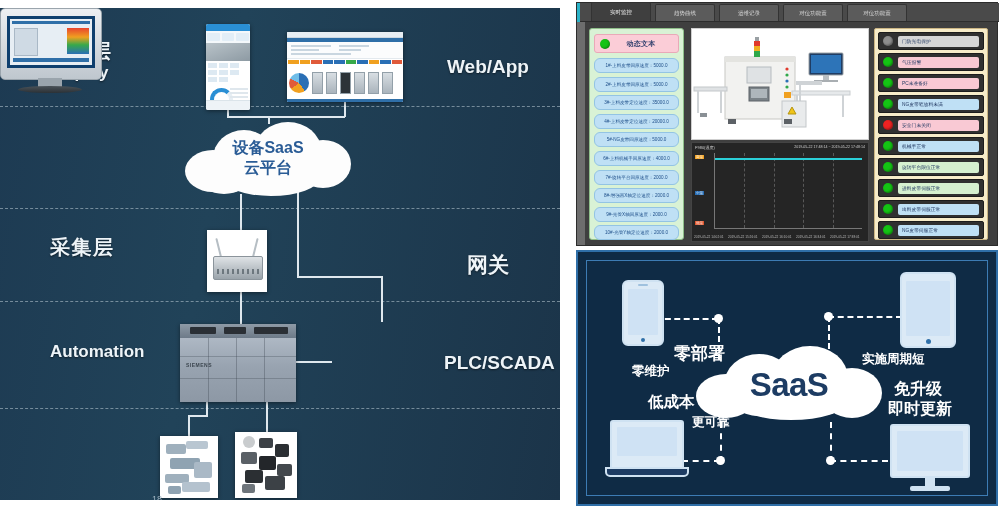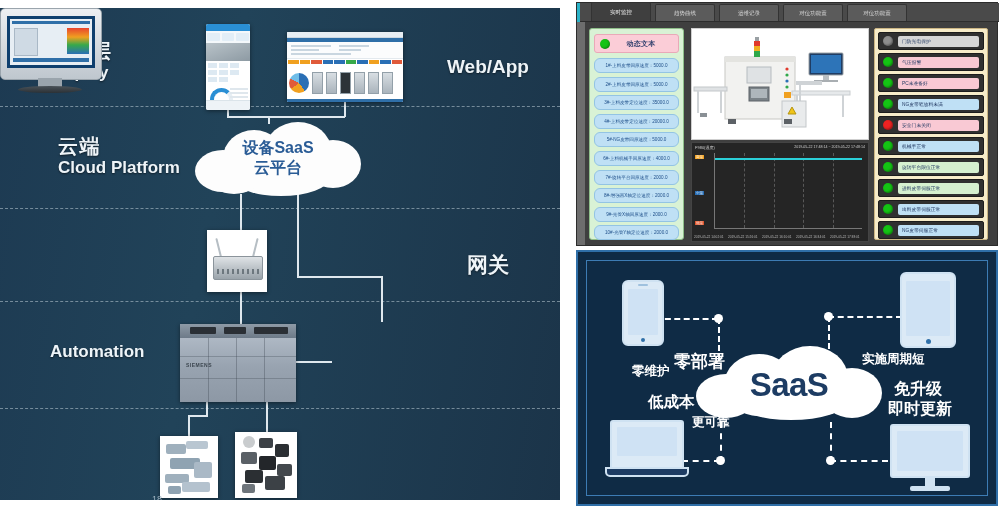--- a/index.html
+++ b/index.html
@@ -98,21 +98,21 @@
     background:linear-gradient(180deg,#4a5258,#2b3136);}
 
   
   #sen1{left:160px;top:428px;width:58px;height:62px;}
   #sen2{left:235px;top:424px;width:62px;height:66px;}
   .blob{position:absolute;border-radius:2px;}
 
   #pagenum{position:absolute;left:152px;top:486px;color:#9fb2c0;font-size:9px;}
 
   
-  #cloud{position:absolute;left:193px;top:112px;width:170px;height:78px;}
+  #cloud{position:absolute;left:183px;top:112px;width:170px;height:78px;}
   #cloud .cl{position:absolute;background:#fdfdfd;border-radius:50%;}
   #cloud-txt{position:absolute;left:0;top:18px;width:170px;text-align:center;
     color:#2a5c96;font-size:16px;font-weight:700;line-height:1.22;z-index:3;}
 
   
   #scada{position:absolute;left:576px;top:2px;width:422px;height:244px;
     background:#3f3f3f;border:1px solid #2c2c2c;box-sizing:border-box;}
   #scada-tabs{position:absolute;left:0;top:0;width:422px;height:19px;background:#4a4a4a;
     border-bottom:1px solid #2d2d2d;display:flex;align-items:flex-end;padding-left:14px;box-sizing:border-box;}
   #scada-tabs .tab{height:16px;min-width:58px;margin-right:4px;background:#5b5b5b;
@@ -184,32 +184,30 @@
 
       <div class="divider" style="top:98px"></div>
       <div class="divider" style="top:200px"></div>
       <div class="divider" style="top:293px"></div>
       <div class="divider" style="top:400px"></div>
 
       <div class="layer-lbl" style="left:48px;top:32px">
         <span class="cn">展示层</span>
         <span class="en">Display</span>
       </div>
-      <div class="layer-lbl" style="left:58px;top:127px">
-        <span class="cn">云端</span>
-        <span class="en">Cloud Platform</span>
-      </div>
       <div class="layer-lbl" style="left:50px;top:228px">
+        <span class="cn">采集层</span>
       </div>
       <div class="layer-lbl" style="left:50px;top:333px">
         <span class="en">Automation</span>
       </div>
 
       <div class="side-lbl" style="left:447px;top:48px">Web/App</div>
       <div class="side-lbl cn" style="left:467px;top:243px">网关</div>
+      <div class="side-lbl" style="left:444px;top:344px">PLC/SCADA</div>
 
       <div class="conn v" style="left:227px;top:95px;height:14px"></div>
       <div class="conn v" style="left:344px;top:88px;height:21px"></div>
       <div class="conn h" style="left:227px;top:108px;width:118px"></div>
       <div class="conn v" style="left:268px;top:108px;height:8px"></div>
 
       <div class="conn v" style="left:240px;top:186px;height:38px"></div>
       <div class="conn v" style="left:297px;top:180px;height:90px"></div>
       <div class="conn h" style="left:297px;top:268px;width:86px"></div>
       <div class="conn v" style="left:381px;top:268px;height:46px"></div>
@@ -533,21 +531,21 @@
 
     <div id="saas-cloud">
       <div class="cl" style="left:0px;top:28px;width:60px;height:44px"></div>
       <div class="cl" style="left:28px;top:8px;width:70px;height:62px"></div>
       <div class="cl" style="left:76px;top:0px;width:76px;height:64px"></div>
       <div class="cl" style="left:126px;top:22px;width:60px;height:50px"></div>
       <div class="cl" style="left:40px;top:38px;width:110px;height:36px"></div>
       <div id="saas-word">SaaS</div>
     </div>
 
-    <div class="saas-lbl" style="left:96px;top:100px;font-size:17px">零部署</div>
+    <div class="saas-lbl" style="left:96px;top:92px;font-size:17px">零部署</div>
     <div class="saas-lbl" style="left:54px;top:112px;font-size:12.5px">零维护</div>
     <div class="saas-lbl" style="left:70px;top:141px;font-size:15.5px">低成本</div>
     <div class="saas-lbl" style="left:114px;top:163px;font-size:12.5px">更可靠</div>
     <div class="saas-lbl" style="left:284px;top:100px;font-size:12.5px">实施周期短</div>
     <div class="saas-lbl" style="left:316px;top:128px;font-size:16px">免升级</div>
     <div class="saas-lbl" style="left:310px;top:148px;font-size:16px">即时更新</div>
   </div>
 
 </div>
 

